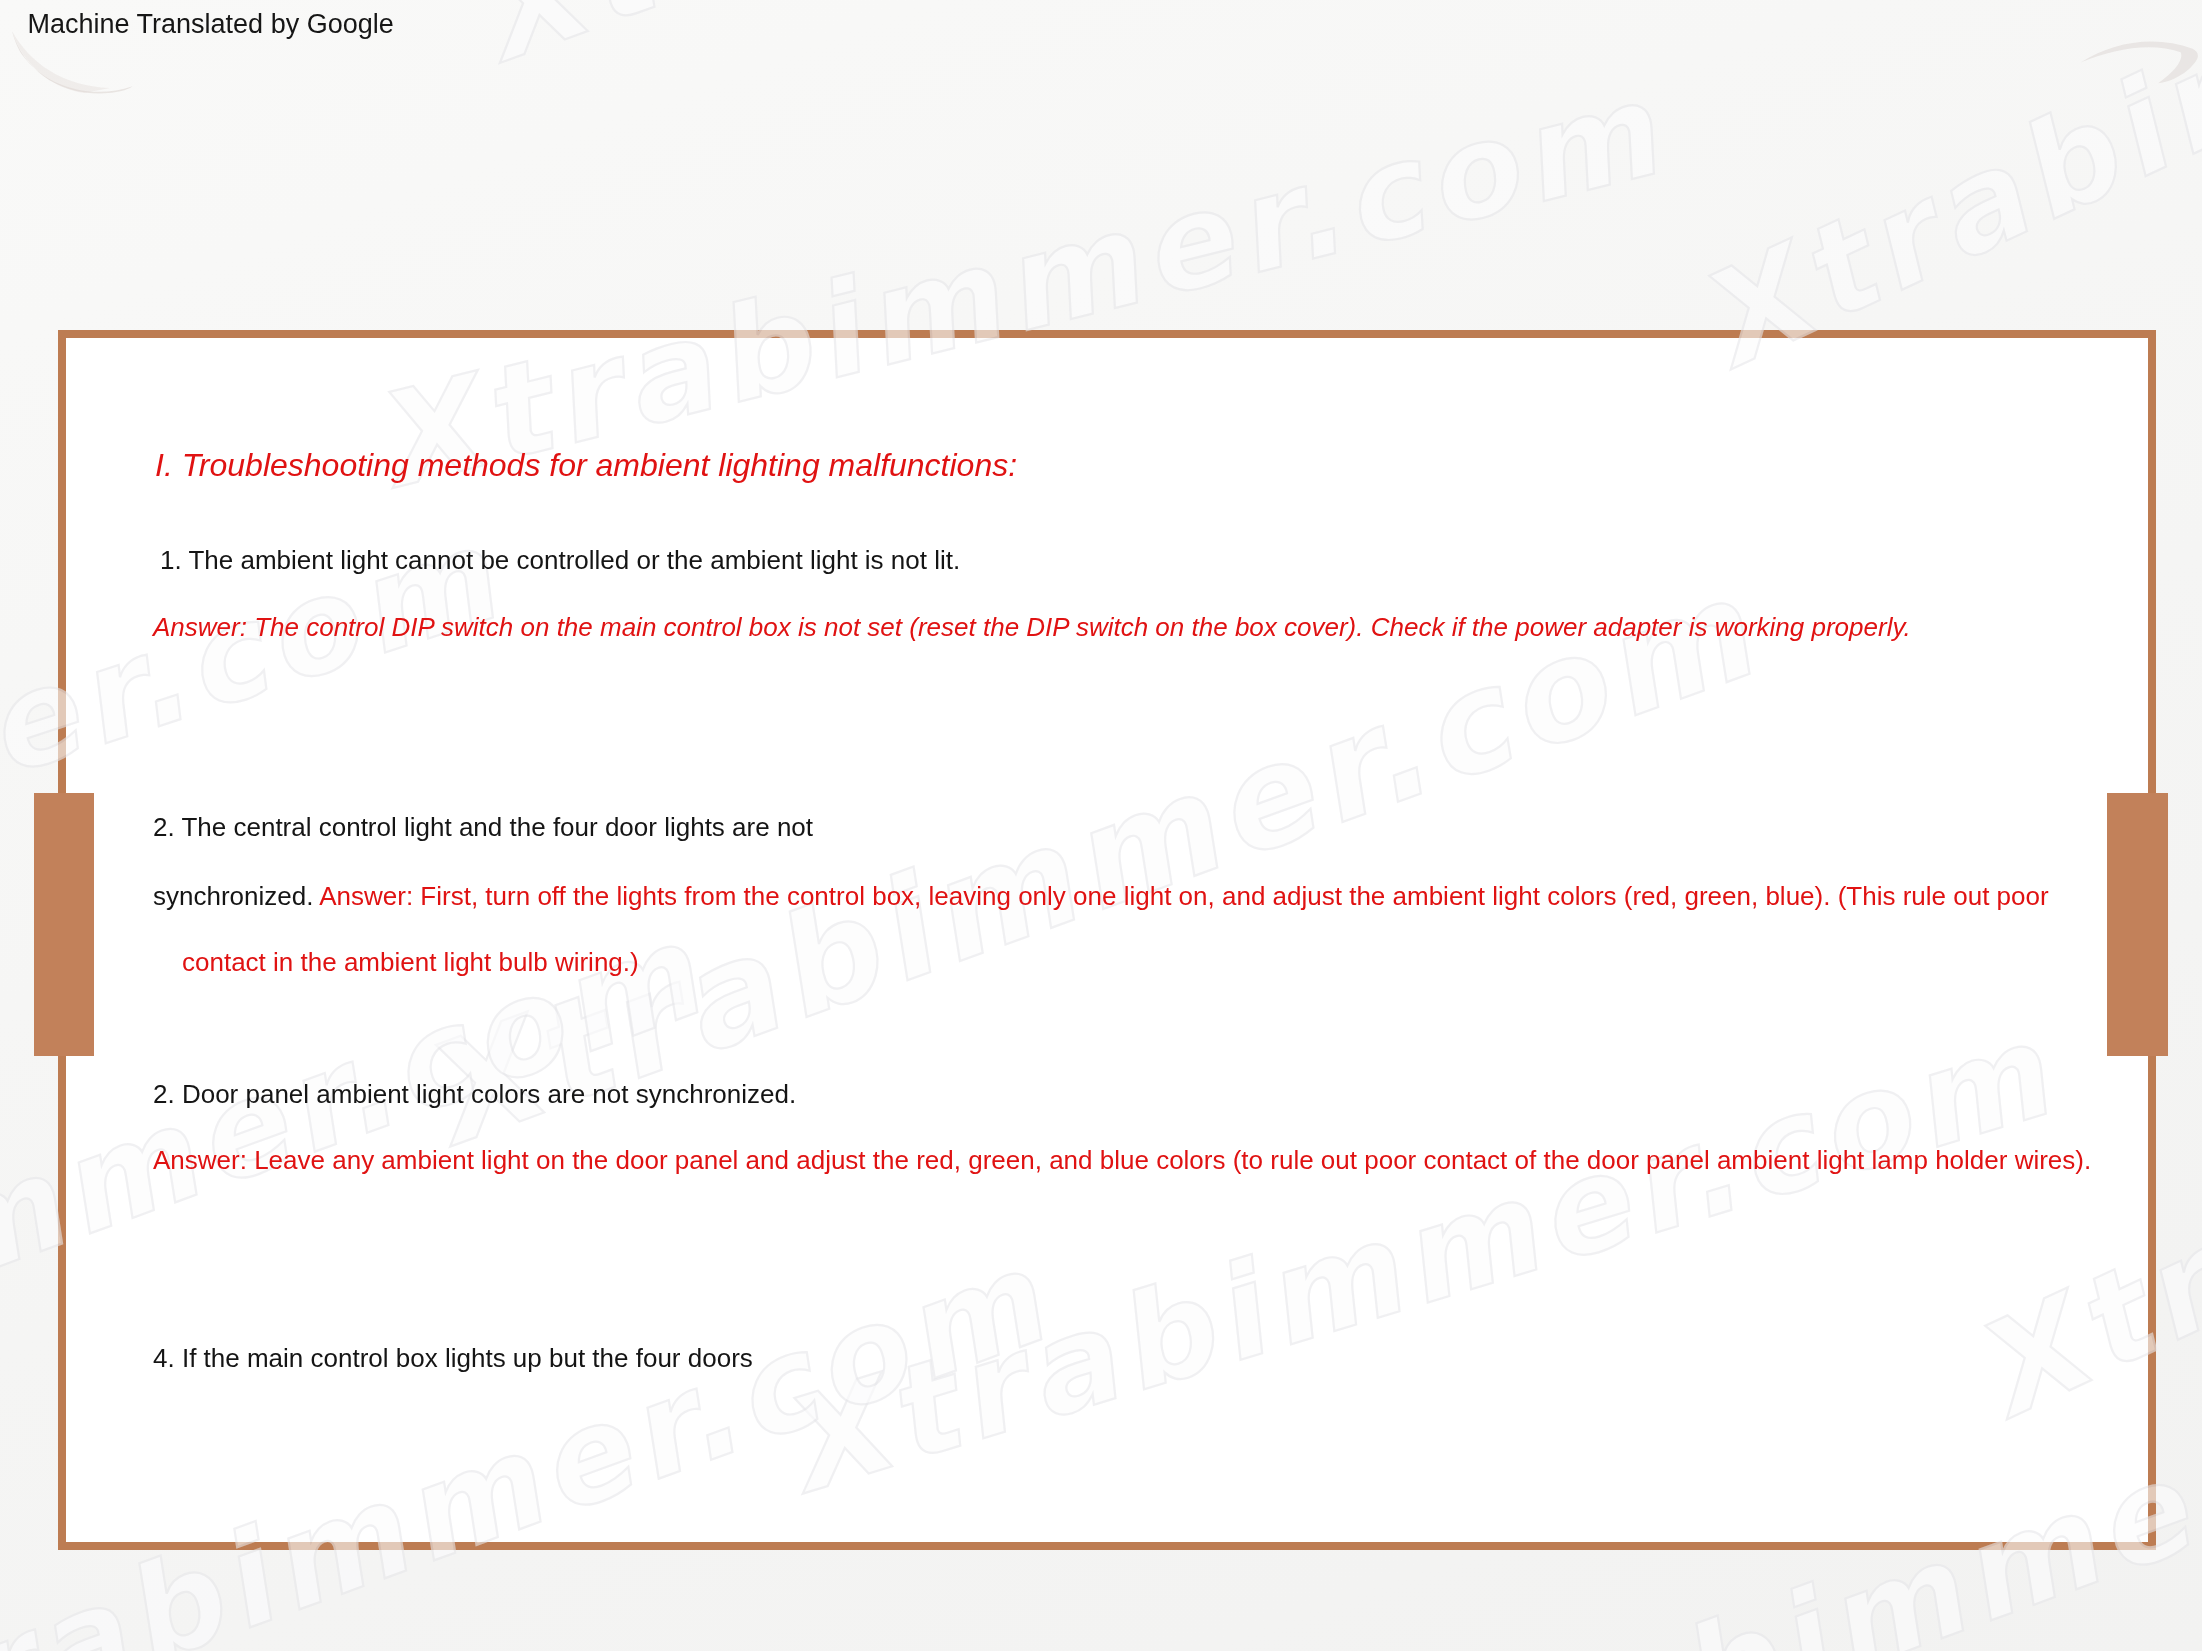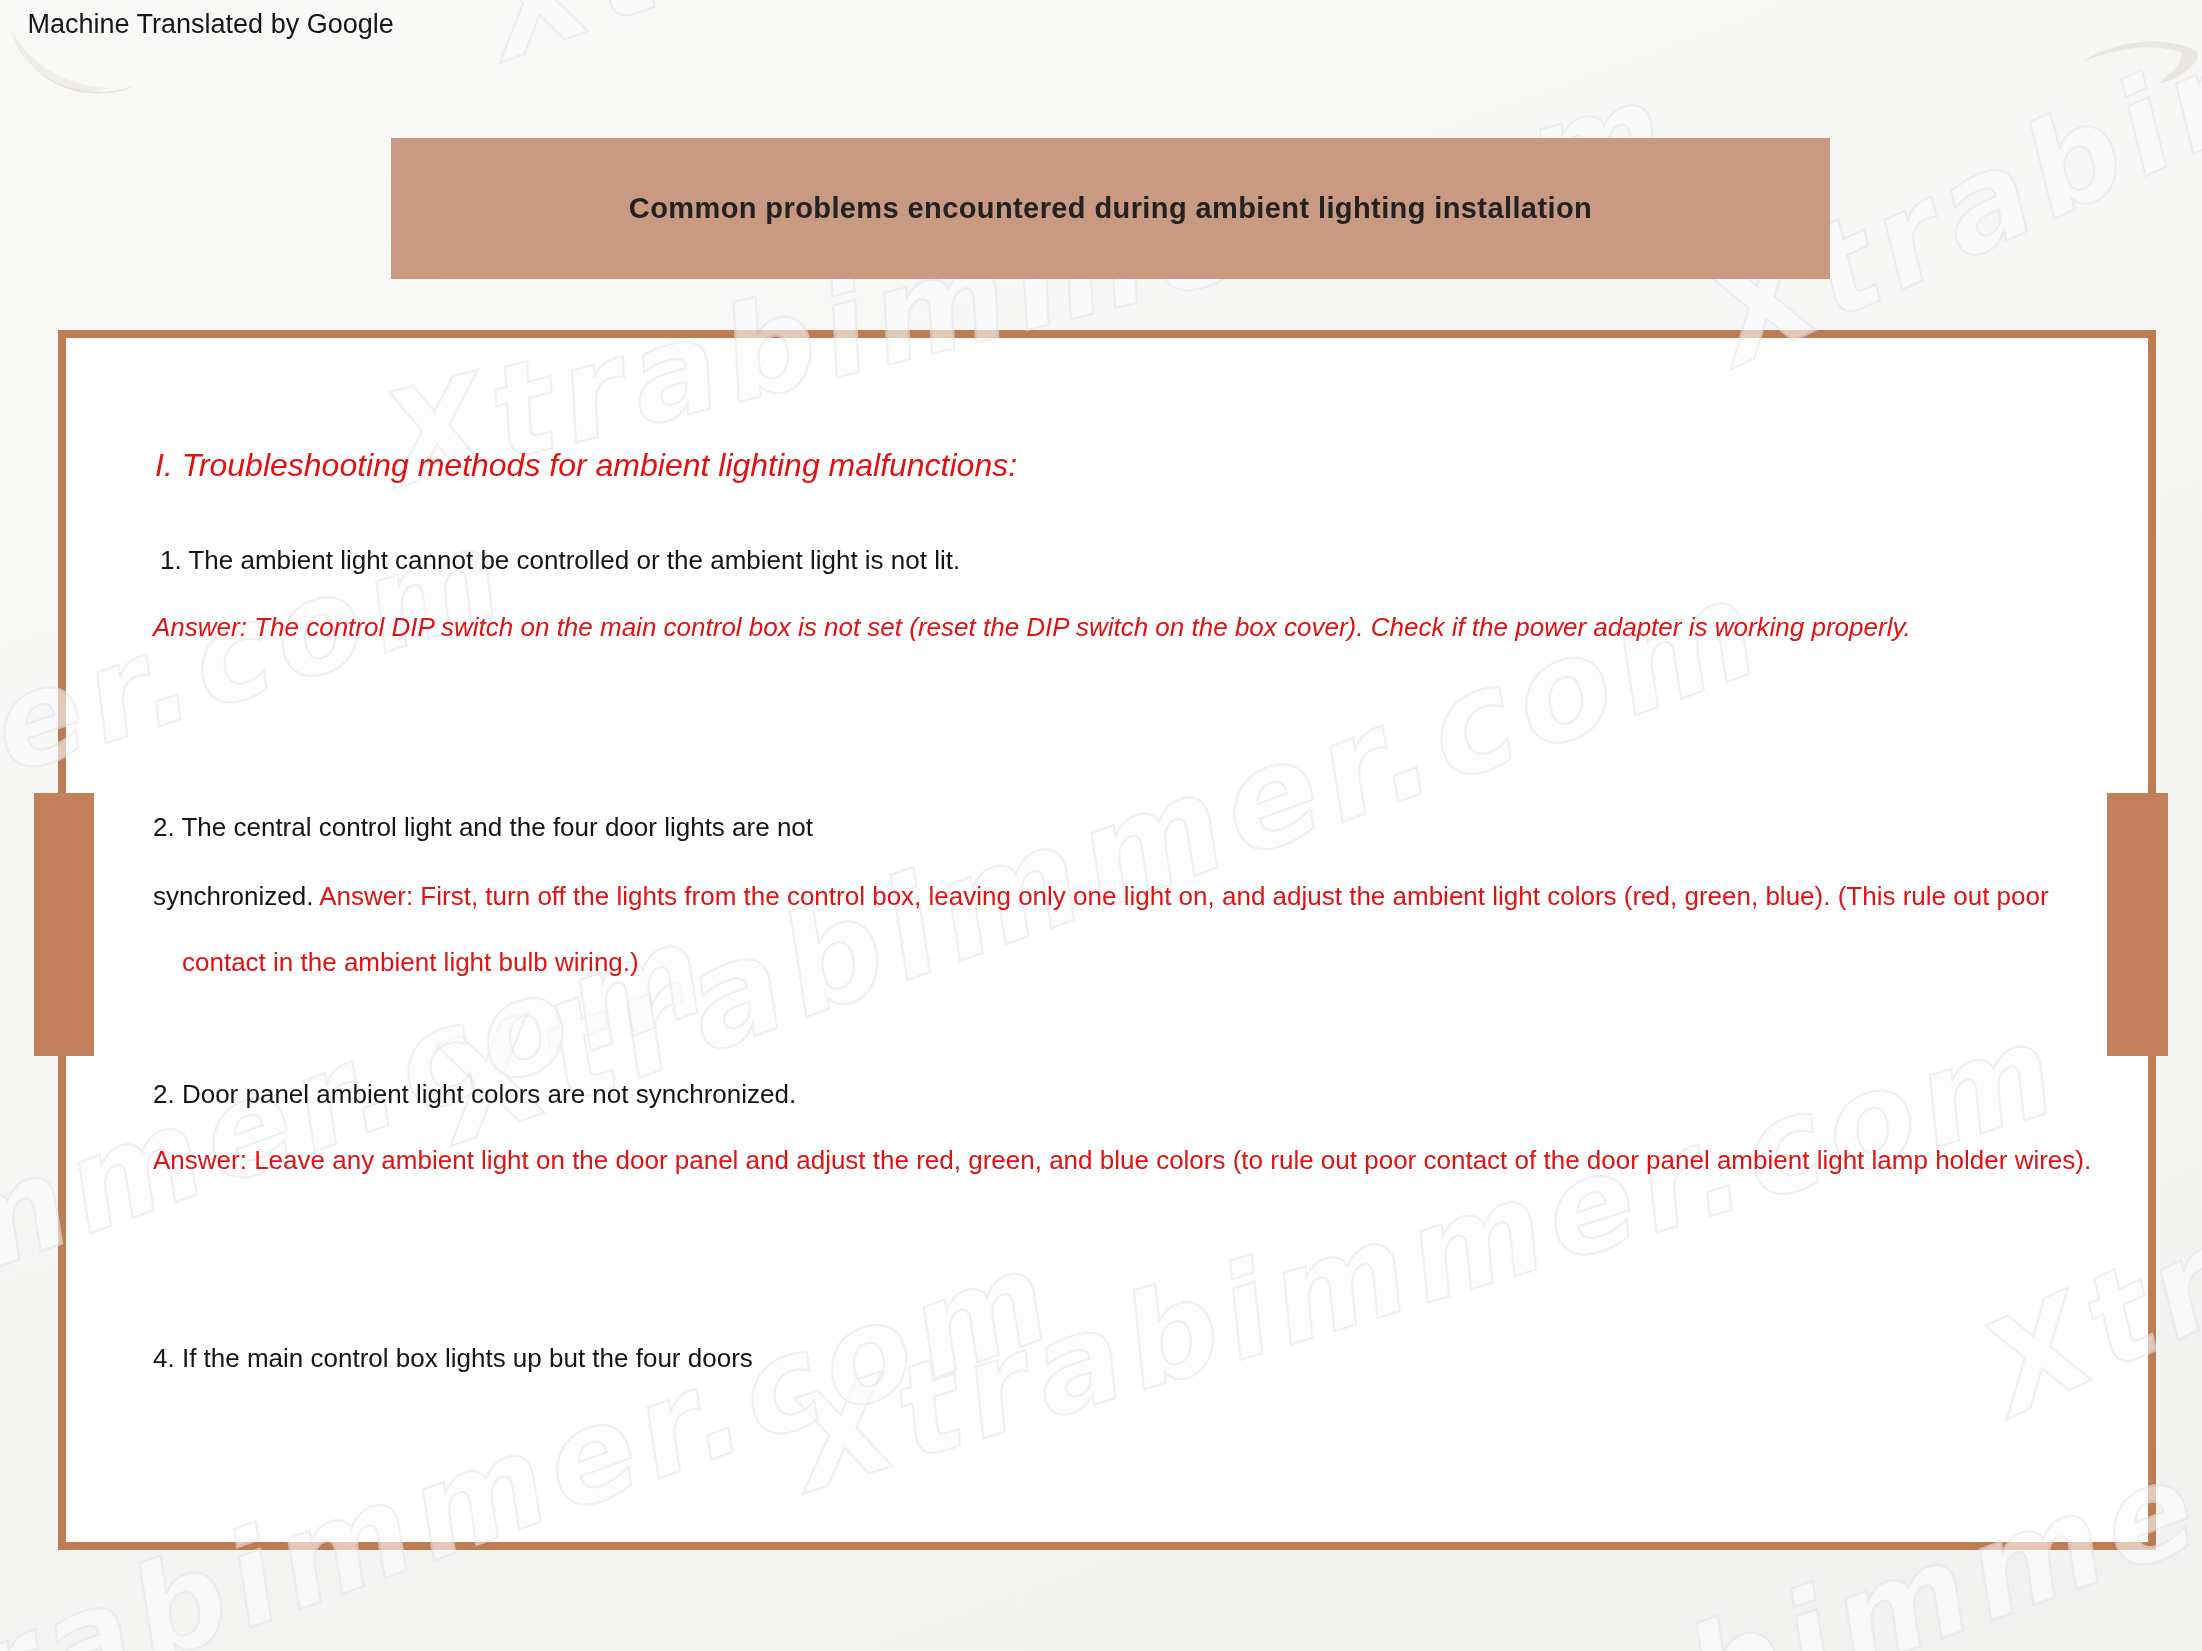--- a/index.html
+++ b/index.html
@@ -91,23 +91,20 @@
   <svg class="feather" style="left:6.9px;top:26px;" width="129" height="86" viewBox="0 0 150 100">
     <path d="M6,6 C20,52 62,82 118,78 C140,76 146,70 146,70 C100,86 46,72 18,34 C10,23 6,6 6,6 Z" fill="#b9a7a0" opacity="0.45"></path>
     <path d="M6,6 C26,42 64,70 120,72 L90,78 C50,72 18,44 6,6 Z" fill="#cbbcb6" opacity="0.35"></path>
   </svg>
   <svg class="feather" style="left:2072px;top:8.6px;" width="131" height="95" viewBox="0 0 152 110">
     <path d="M10,62 C48,38 96,30 140,46 C146,49 148,54 144,60 C138,70 120,84 100,86 C120,72 130,58 126,50 C92,38 48,46 10,62 Z" fill="#c5bab6" opacity="0.5"></path>
   </svg>
 
   <div class="mt-label">Machine Translated by Google</div>
 
-  <div class="banner">
-    <div class="banner-title">Common problems encountered during ambient lighting installation</div>
-  </div>
 
   <div class="sec-heading">I. Troubleshooting methods for ambient lighting malfunctions:</div>
 
   <div class="tline l-q1">1. The ambient light cannot be controlled or the ambient light is not lit.</div>
   <div class="tline l-a1 red">Answer: The control DIP switch on the main control box is not set (reset the DIP switch on the box cover). Check if the power adapter is working properly.</div>
 
   <div class="tline l-q2a">2. The central control light and the four door lights are not</div>
   <div class="tline l-q2b"><span>synchronized. </span><span class="red">Answer: First, turn off the lights from the control box, leaving only one light on, and adjust the ambient light colors (red, green, blue). (This rule out poor</span></div>
   <div class="tline l-q2c red">contact in the ambient light bulb wiring.)</div>
 

